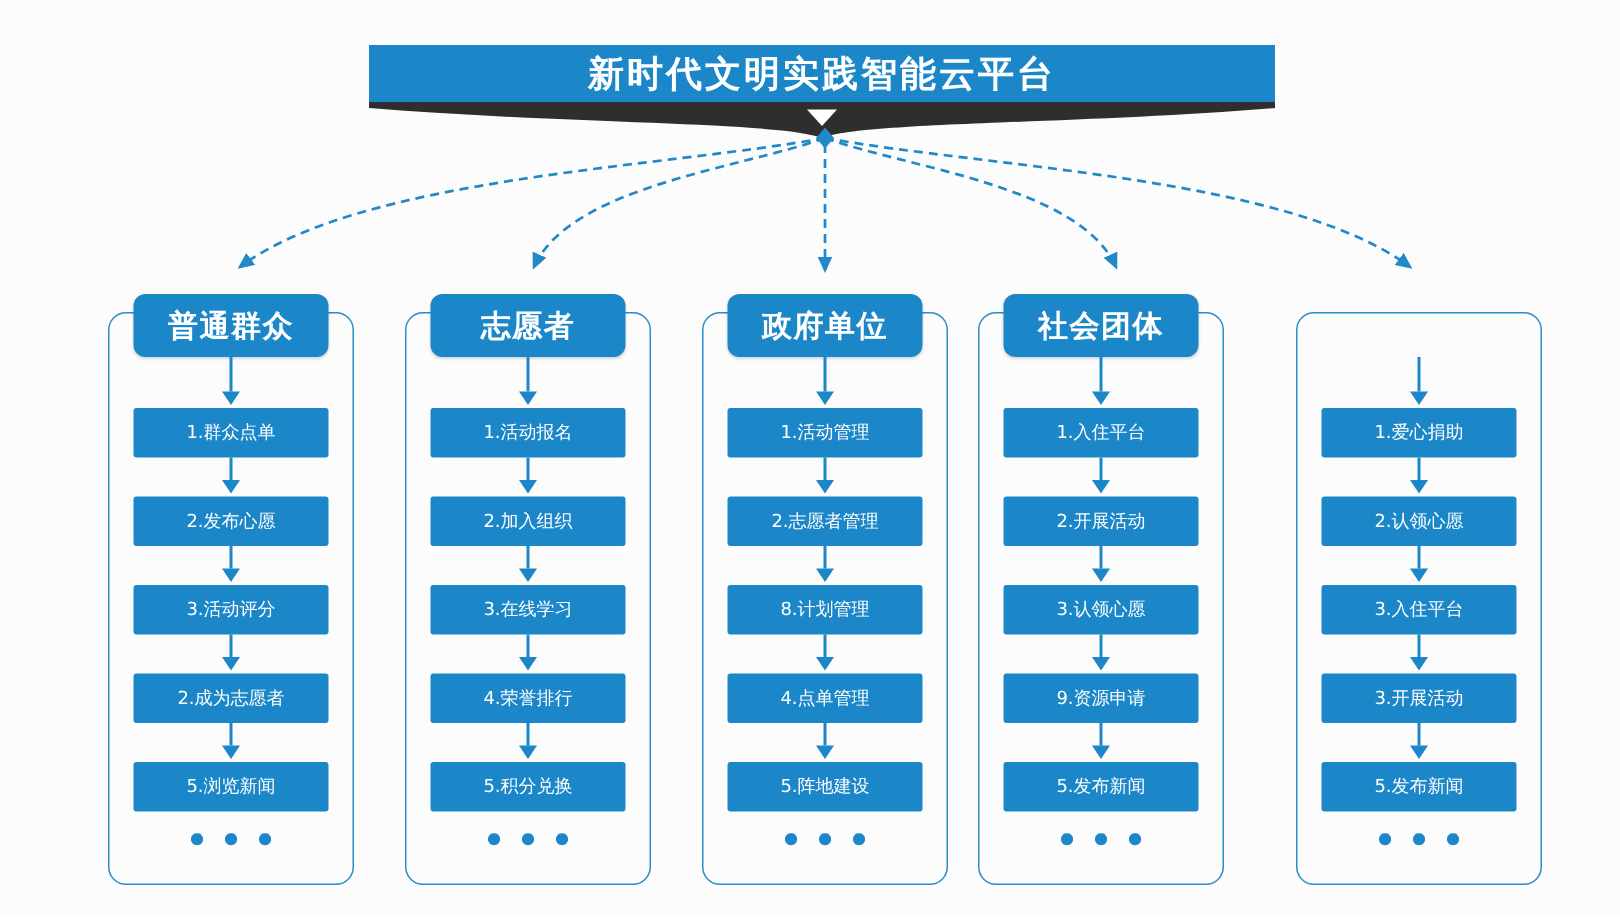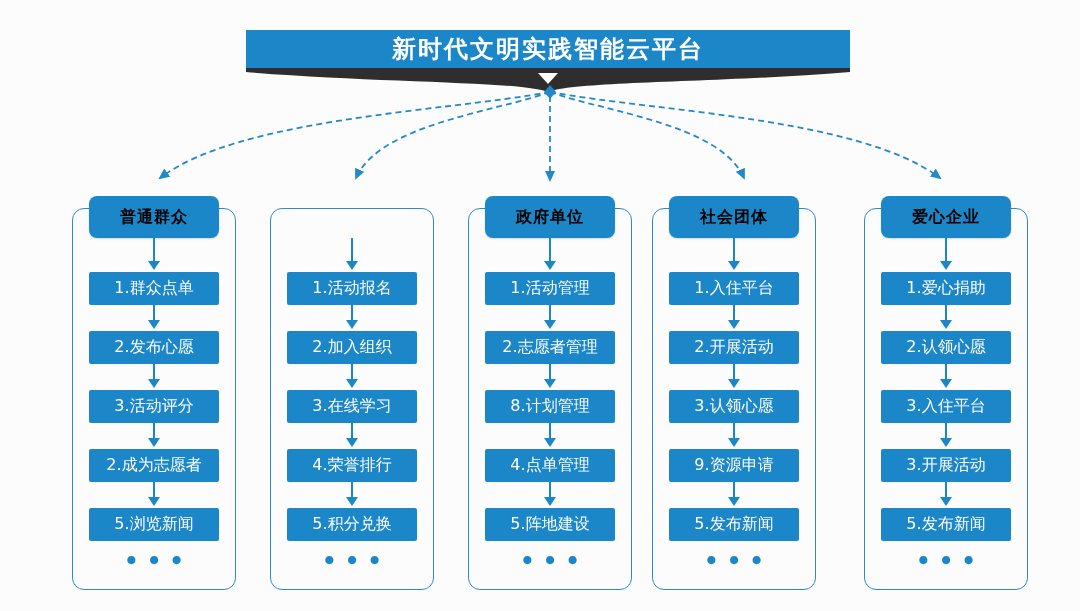--- a/index.html
+++ b/index.html
@@ -25,31 +25,31 @@
   .column {
     position:absolute; top:208px; width:164px; height:382px;
     border:1.6px solid #2a8cc9; border-radius:12px;
     background:transparent; box-sizing:border-box;
   }
   .c1{left:72px} .c2{left:270px} .c3{left:468px} .c4{left:652px} .c5{left:864px}
 
   .col-header {
     position:absolute; top:-13px; left:50%; transform:translateX(-50%);
     width:130px; height:42px; background:#1b86c8; border-radius:8px;
-    color:#000000; font-size:16px; font-weight:bold; letter-spacing:1px;
+    color:#ffffff; font-size:20px; font-weight:bold; letter-spacing:1px;
     display:flex; align-items:center; justify-content:center;
     box-shadow:0 1px 2px rgba(0,0,0,0.15);
   }
   .col-body {
     position:absolute; top:29px; left:0; right:0;
     display:flex; flex-direction:column; align-items:center;
   }
   .step {
     width:130px; height:33px; background:#1b86c8; border-radius:2px;
-    color:#ffffff; font-size:16px;
+    color:#ffffff; font-size:12px;
     display:flex; align-items:center; justify-content:center;
     white-space:nowrap;
   }
   .varrow { width:2.5px; background:#1b86c8; position:relative; }
   .varrow::after {
     content:""; position:absolute; left:50%; bottom:-9px; transform:translateX(-50%);
     width:0; height:0;
     border-left:6px solid transparent; border-right:6px solid transparent;
     border-top:9px solid #1b86c8;
   }
@@ -99,20 +99,21 @@
       <div class="step">3.活动评分</div>
       <div class="varrow short"></div>
       <div class="step">2.成为志愿者</div>
       <div class="varrow short"></div>
       <div class="step">5.浏览新闻</div>
       <div class="more">•••</div>
     </div>
   </div>
 
   <div class="column c2">
+    <div class="col-header">志愿者</div>
     <div class="col-body">
       <div class="varrow long"></div>
       <div class="step">1.活动报名</div>
       <div class="varrow short"></div>
       <div class="step">2.加入组织</div>
       <div class="varrow short"></div>
       <div class="step">3.在线学习</div>
       <div class="varrow short"></div>
       <div class="step">4.荣誉排行</div>
       <div class="varrow short"></div>
@@ -149,21 +150,20 @@
       <div class="step">3.认领心愿</div>
       <div class="varrow short"></div>
       <div class="step">9.资源申请</div>
       <div class="varrow short"></div>
       <div class="step">5.发布新闻</div>
       <div class="more">•••</div>
     </div>
   </div>
 
   <div class="column c5">
-    <div class="col-header">爱心企业</div>
     <div class="col-body">
       <div class="varrow long"></div>
       <div class="step">1.爱心捐助</div>
       <div class="varrow short"></div>
       <div class="step">2.认领心愿</div>
       <div class="varrow short"></div>
       <div class="step">3.入住平台</div>
       <div class="varrow short"></div>
       <div class="step">3.开展活动</div>
       <div class="varrow short"></div>

